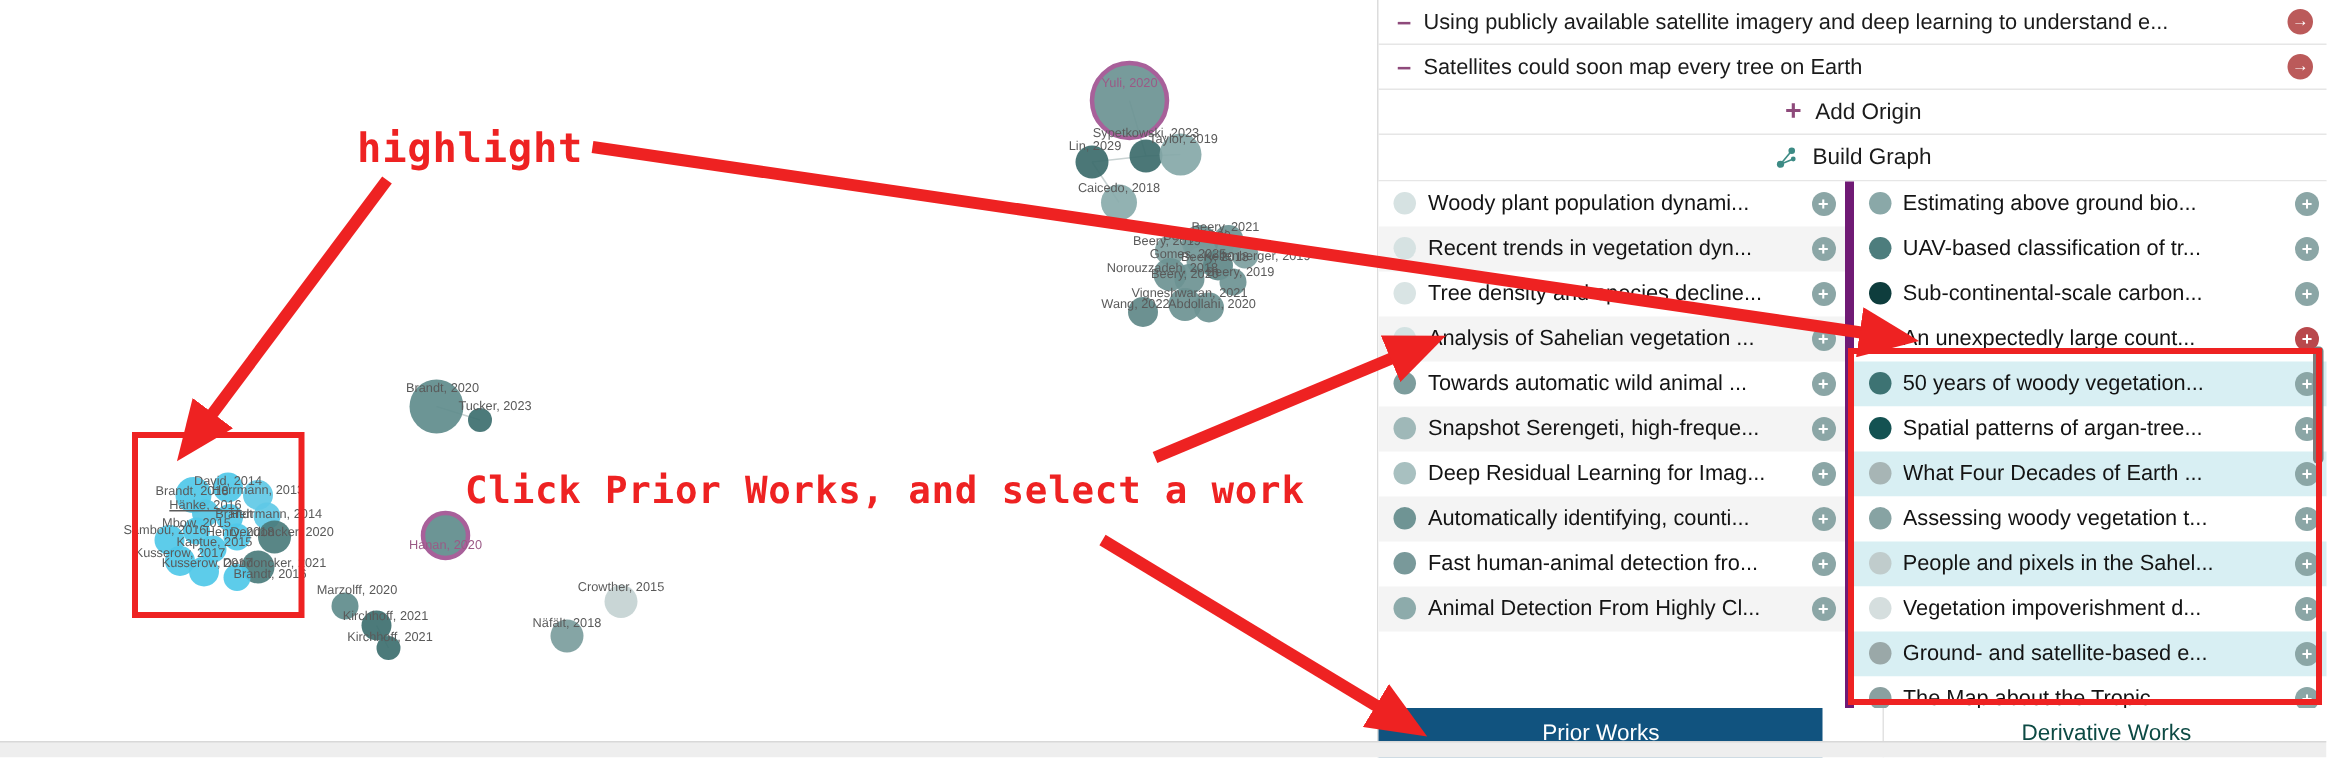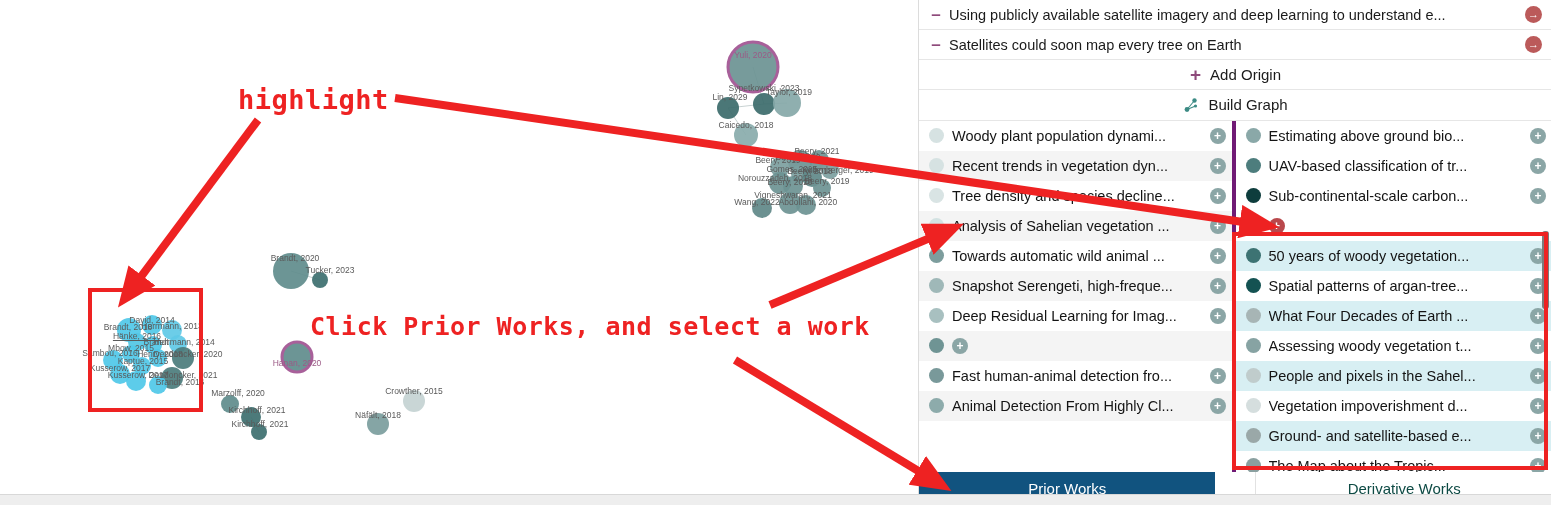--- a/index.html
+++ b/index.html
@@ -70,21 +70,21 @@
     font-size:15px; color:#1b1b1b;
   }
   .plus-icon { color:#8e4a7b; font-size:19px; font-weight:700; line-height:1; }
   .graph-icon { width:16px; height:16px; display:block; }
 
   #columns { flex:1 1 auto; display:flex; min-height:0; position:relative; }
   .col {
     width:50%; box-sizing:border-box; overflow:hidden; position:relative;
     background:#fff;
   }
-  .col.left-col { border-right:4px solid #701a75; }
+  .col.left-col { border-right:6px solid #701a75; }
   .work {
     display:flex; align-items:center; height:30px; padding:0 6px 0 10px;
     font-size:14.5px; color:#141414; gap:8px; box-sizing:border-box;
   }
   .work.alt { background:#f4f4f4; }
   .work.hl { background:#d8eff3; }
   .work.hl.alt { background:#ffffff; }
   .dot { flex:0 0 auto; width:15px; height:15px; border-radius:50%; }
   .work-title {
     flex:1 1 auto; overflow:hidden; white-space:nowrap; text-overflow:clip;
@@ -284,20 +284,21 @@
             <span class="work-title">Snapshot Serengeti, high-freque...</span>
             <span class="add-btn">+</span>
           </div>
           <div class="work">
             <span class="dot" style="background: rgb(168, 192, 192);"></span>
             <span class="work-title">Deep Residual Learning for Imag...</span>
             <span class="add-btn">+</span>
           </div>
           <div class="work alt">
             <span class="dot" style="background: rgb(111, 148, 148);"></span>
+            <span class="work-title">Automatically identifying, counti...</span>
             <span class="add-btn">+</span>
           </div>
           <div class="work">
             <span class="dot" style="background: rgb(121, 153, 154);"></span>
             <span class="work-title">Fast human-animal detection fro...</span>
             <span class="add-btn">+</span>
           </div>
           <div class="work alt">
             <span class="dot" style="background: rgb(141, 171, 171);"></span>
             <span class="work-title">Animal Detection From Highly Cl...</span>
@@ -316,20 +317,21 @@
             <span class="work-title">UAV-based classification of tr...</span>
             <span class="add-btn">+</span>
           </div>
           <div class="work">
             <span class="dot" style="background: rgb(14, 61, 61);"></span>
             <span class="work-title">Sub-continental-scale carbon...</span>
             <span class="add-btn">+</span>
           </div>
           <div class="work">
             <span class="dot" style="background: rgb(139, 43, 48);"></span>
+            <span class="work-title">An unexpectedly large count...</span>
             <span class="add-btn red">+</span>
           </div>
           <div class="work hl">
             <span class="dot" style="background: rgb(61, 115, 115);"></span>
             <span class="work-title">50 years of woody vegetation...</span>
             <span class="add-btn">+</span>
           </div>
           <div class="work hl alt">
             <span class="dot" style="background: rgb(20, 82, 82);"></span>
             <span class="work-title">Spatial patterns of argan-tree...</span>

